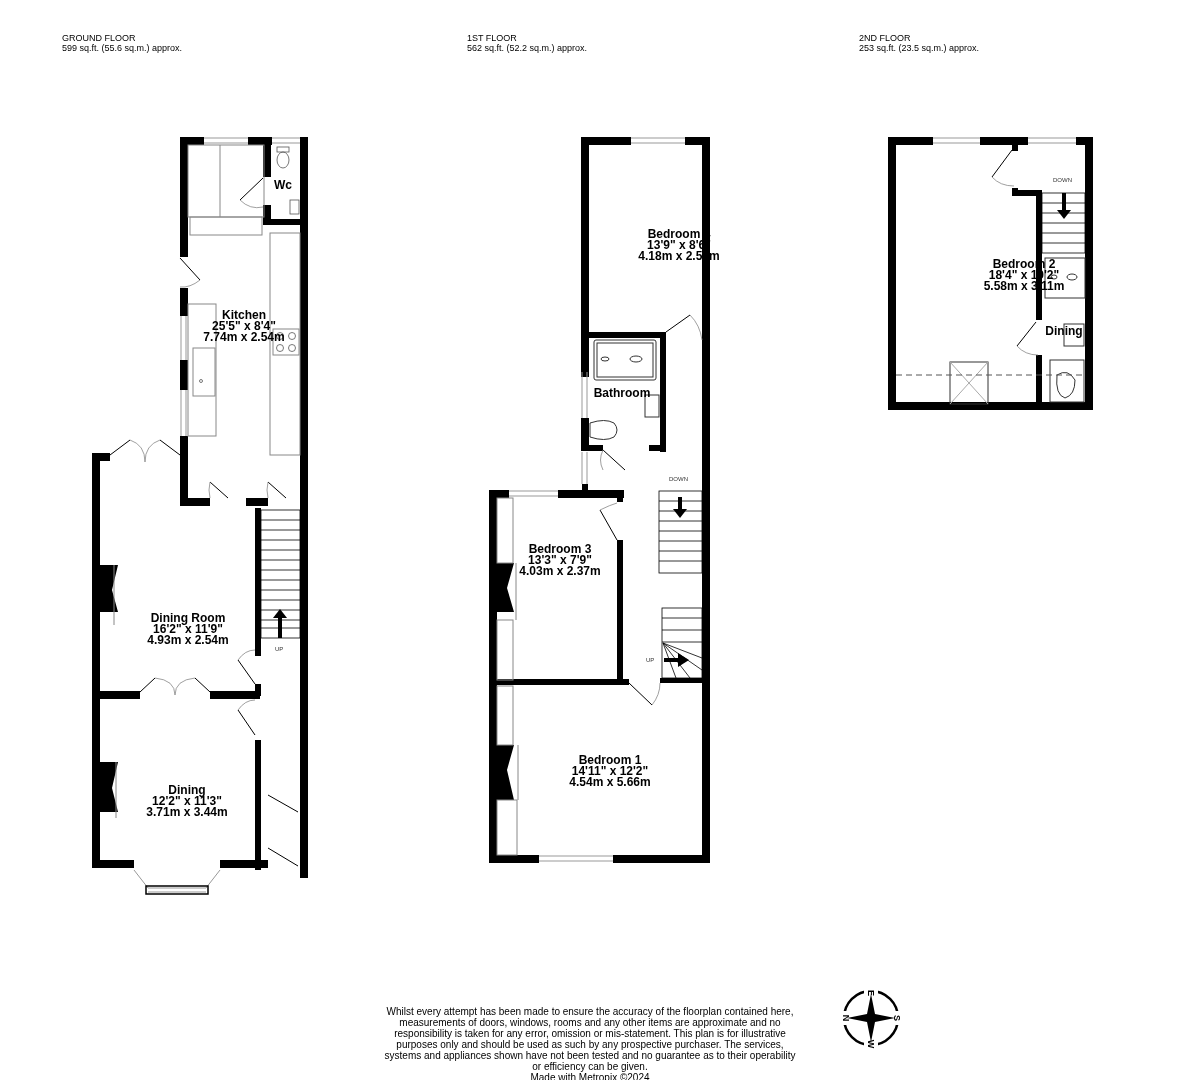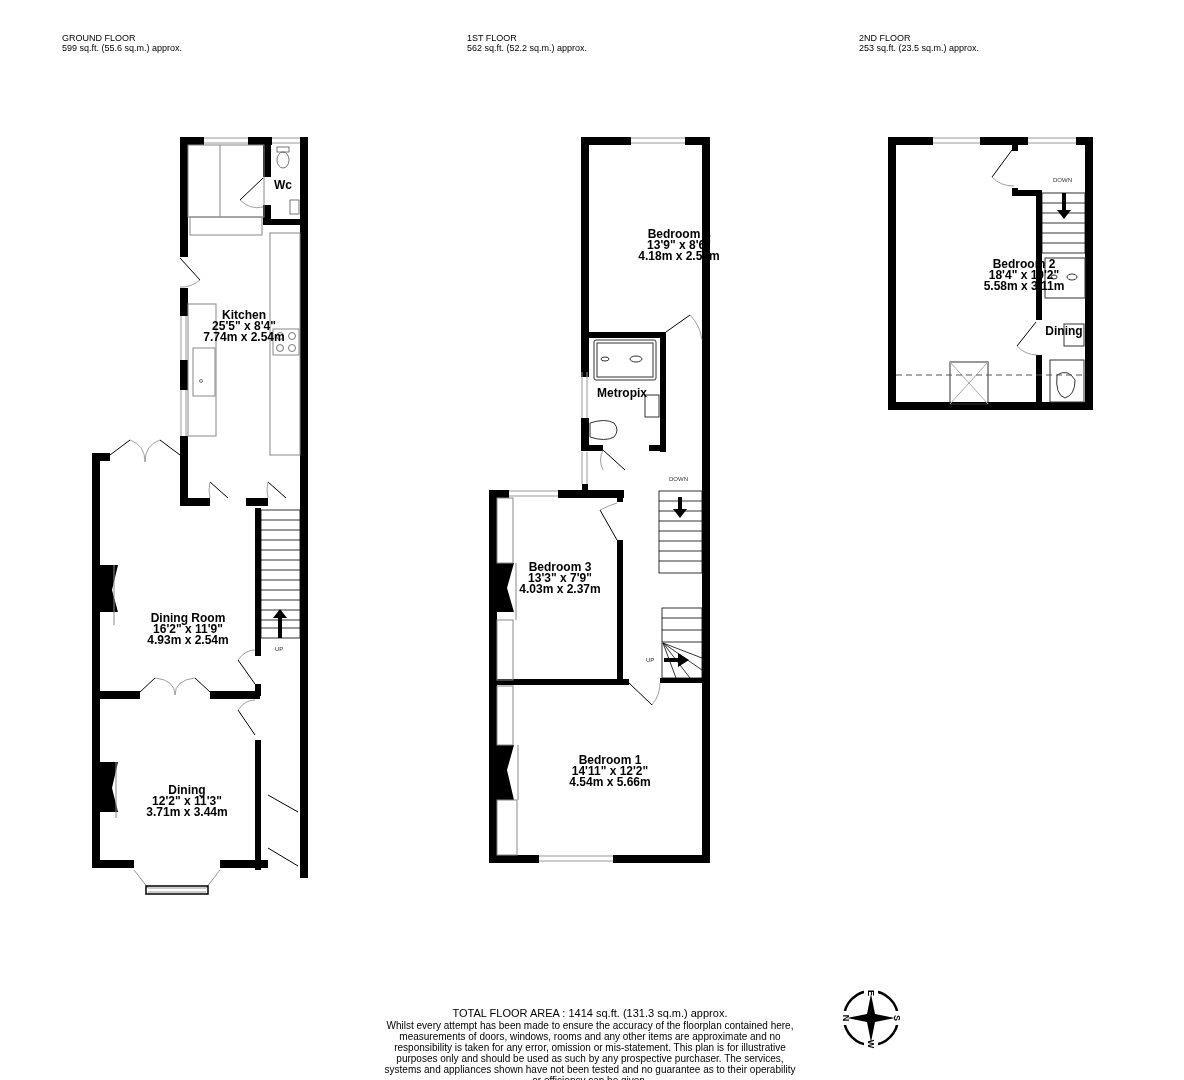--- a/index.html
+++ b/index.html
@@ -338,23 +338,23 @@
   <div>3.71m  x 3.44m</div>
 </div>
 <div class="small-label" style="left:275px; top:646px;">UP</div>
 
 <div class="room-label" style="left:679px; top:229px;">
   <div>Bedroom 4</div>
   <div>13'9"  x 8'6"</div>
   <div>4.18m  x 2.59m</div>
 </div>
 <div class="room-label" style="left:622px; top:388px;">
-  <div>Metropix</div>
-</div>
-<div class="room-label" style="left:560px; top:562px;">
+  <div>Bathroom</div>
+</div>
+<div class="room-label" style="left:560px; top:544px;">
   <div>Bedroom 3</div>
   <div>13'3"  x 7'9"</div>
   <div>4.03m  x 2.37m</div>
 </div>
 <div class="room-label" style="left:610px; top:755px;">
   <div>Bedroom 1</div>
   <div>14'11"  x 12'2"</div>
   <div>4.54m  x 5.66m</div>
 </div>
 <div class="small-label" style="left:669px; top:476px;">DOWN</div>
@@ -364,21 +364,20 @@
   <div>Bedroom 2</div>
   <div>18'4"  x 10'2"</div>
   <div>5.58m  x 3.11m</div>
 </div>
 <div class="room-label" style="left:1064px; top:326px;">
   <div>Dining</div>
 </div>
 <div class="small-label" style="left:1053px; top:177px;">DOWN</div>
 
 <div class="footer">
-  <div class="total">TOTAL FLOOR AREA : 1414 sq.ft. (131.3 sq.m.) approx.</div>
   <div class="disclaimer">Whilst every attempt has been made to ensure the accuracy of the floorplan contained here, measurements of doors, windows, rooms and any other items are approximate and no responsibility is taken for any error, omission or mis-statement. This plan is for illustrative purposes only and should be used as such by any prospective purchaser. The services, systems and appliances shown have not been tested and no guarantee as to their operability or efficiency can be given.</div>
   <div class="disclaimer">Made with Metropix ©2024</div>
 </div>
 
 <div class="compass">
   <svg width="66" height="66" viewBox="0 0 66 66">
     <circle cx="33" cy="33" r="27" fill="none" stroke="#000" stroke-width="2.5"></circle>
     <rect x="26" y="2" width="14" height="10" fill="#fff"></rect>
     <rect x="26" y="54" width="14" height="10" fill="#fff"></rect>
     <rect x="2" y="26" width="10" height="14" fill="#fff"></rect>

